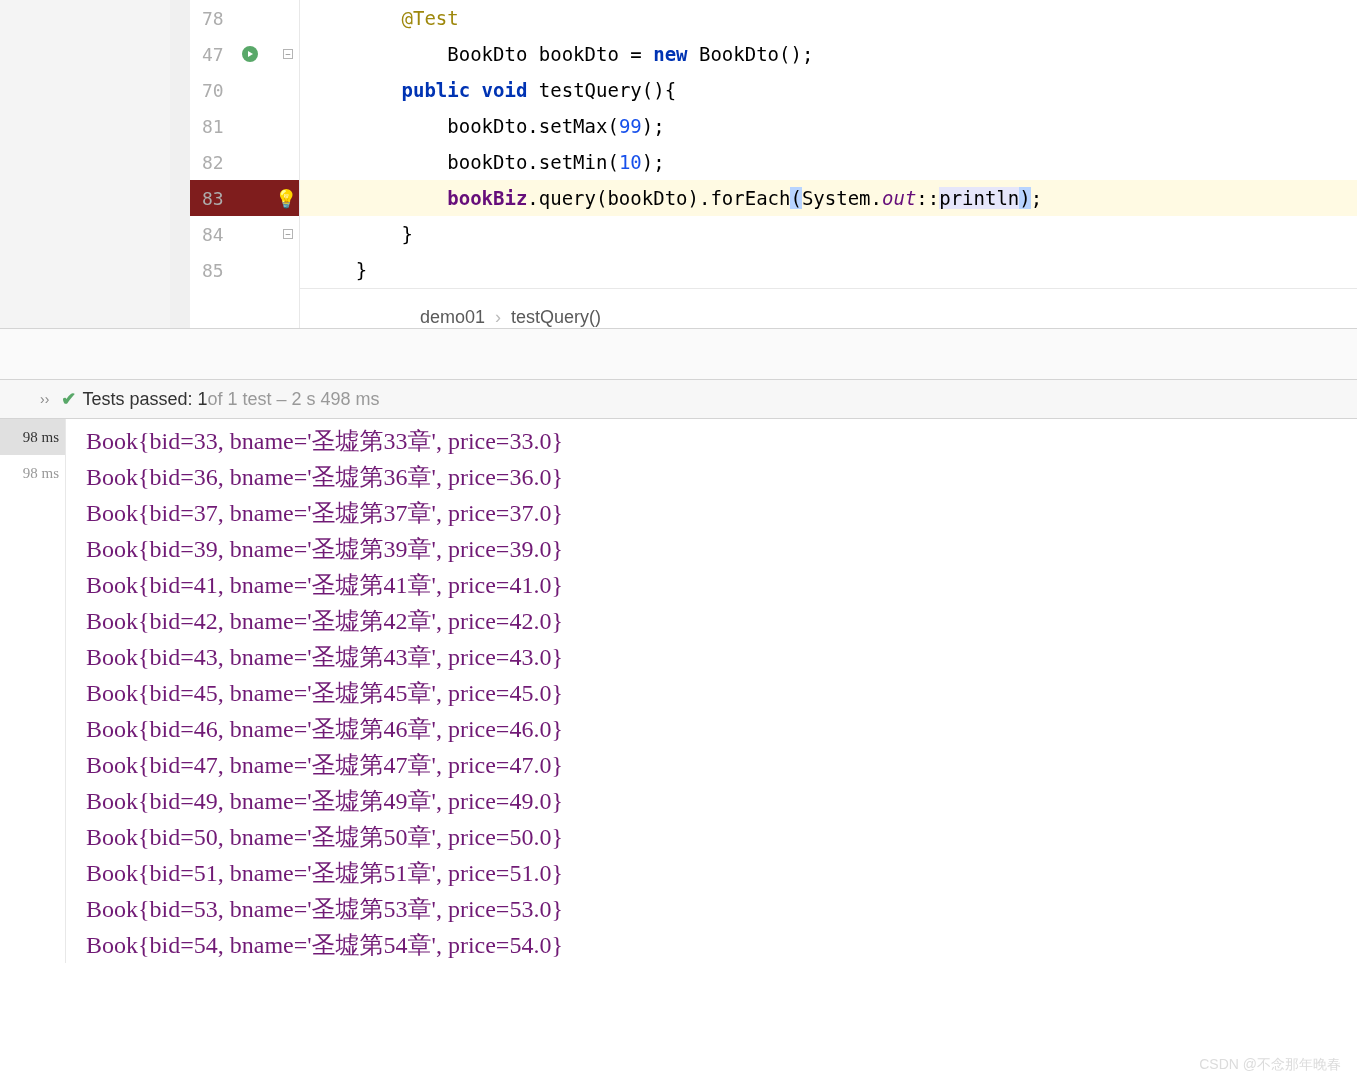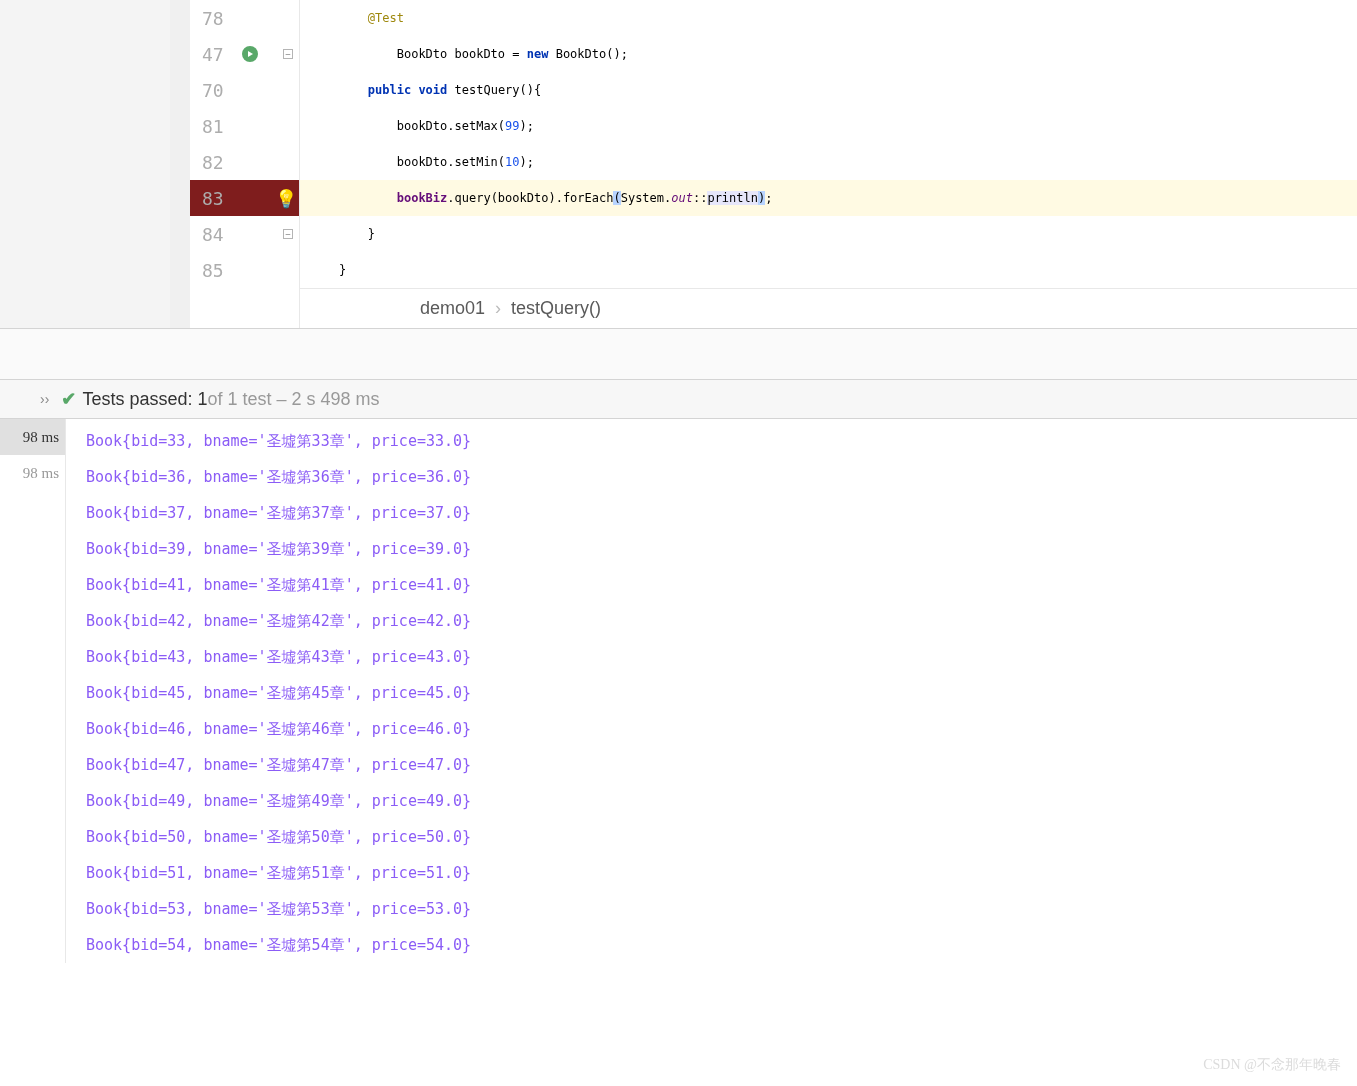--- a/index.html
+++ b/index.html
@@ -92,41 +92,41 @@
     .code-area {
       flex: 1;
       display: flex;
       flex-direction: column;
     }
     .code-line {
       height: 36px;
       display: flex;
       align-items: center;
       padding-left: 10px;
-      font-size: 12px;
+      font-size: 19px;
       white-space: pre;
     }
     .code-line.current {
       background: #fffae3;
     }
     .tok-annotation { color: #9e880d; }
     .tok-keyword { color: #0033b3; font-weight: bold; }
     .tok-method { color: #000000; }
     .tok-field { color: #660e7a; font-weight: bold; }
     .tok-static { color: #660e7a; font-style: italic; }
     .tok-number { color: #1750eb; }
     .tok-type { color: #000000; }
     .tok-punct { color: #000000; }
     .hl-paren { background: #b8d4ff; }
     .hl-ident { background: #e6e6fa; }
     
     .breadcrumb {
       height: 40px;
       display: flex;
-      align-items: center;
+      align-items: flex-end;
       padding-left: 120px;
       background: #ffffff;
       border-top: 1px solid #e8e8e8;
       font-size: 18px;
       color: #5a5a5a;
       font-family: -apple-system, 'Segoe UI', sans-serif;
     }
     .breadcrumb-sep {
       margin: 0 10px;
       color: #bbb;
@@ -187,34 +187,35 @@
       background: #e0e0e0;
       color: #333;
     }
     .sidebar-item.normal {
       color: #999;
     }
     .console-output {
       flex: 1;
       padding-left: 20px;
       padding-top: 4px;
-      font-size: 15px;
+      font-size: 24px;
       line-height: 36px;
-      color: #8b5cf6;
+      color: #701a75;
+      font-family: Liberation Serif, serif;
     }
     .console-line {
       white-space: pre;
     }
     .watermark {
       position: fixed;
       bottom: 12px;
       right: 16px;
       color: #dcdcdc;
       font-size: 14px;
-      font-family: Liberation Serif, serif;
+      font-family: Liberation Sans, sans-serif;
     }
   </style>
 </head>
 <body>
 
 <div class="editor-area">
   <div class="left-margin">
     <div class="left-margin-inner"></div>
   </div>
 

